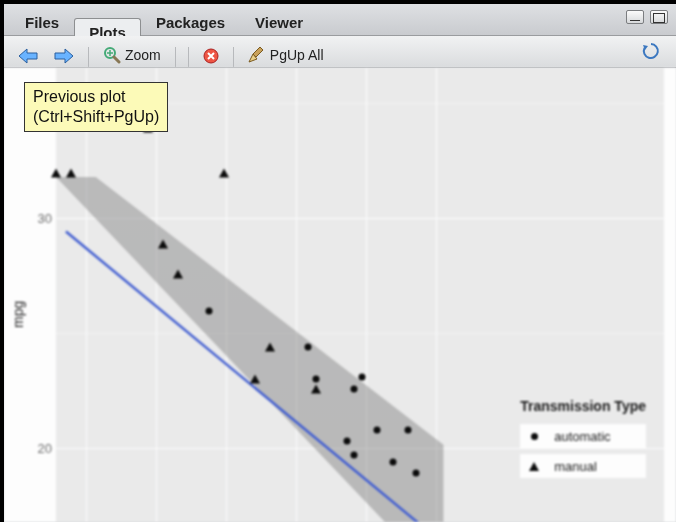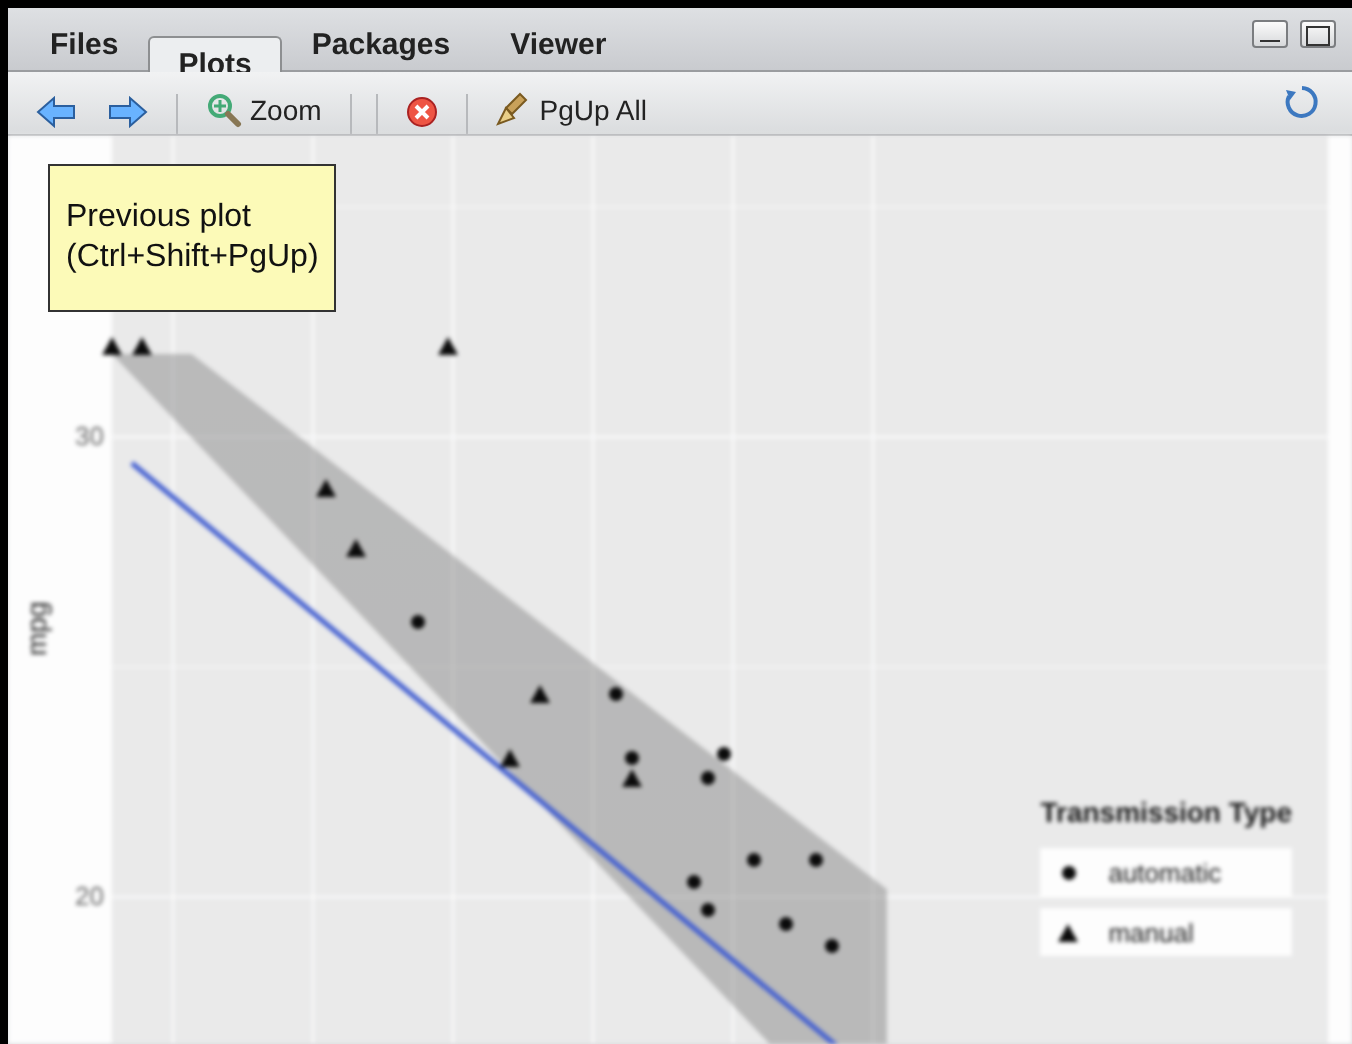--- a/index.html
+++ b/index.html
@@ -153,21 +153,21 @@
     }
     .triangle {
       width:0;height:0;border-left:5px solid transparent;border-right:5px solid transparent;border-bottom:9px solid #000;
     }
     
     .tooltip {
       position:absolute;
       left:20px; top: 78px;
       background:#fcfab8;
       border:1px solid #333;
-      padding:16px 8px;
+      padding:4px 8px;
       font-size:16px;
       color:#111;
       white-space:pre;
       z-index:50;
       line-height:1.25;
     }
     .blur { filter: blur(1px); opacity:.95; }
     .refresh-right{
       position:absolute;
       right:10px;

